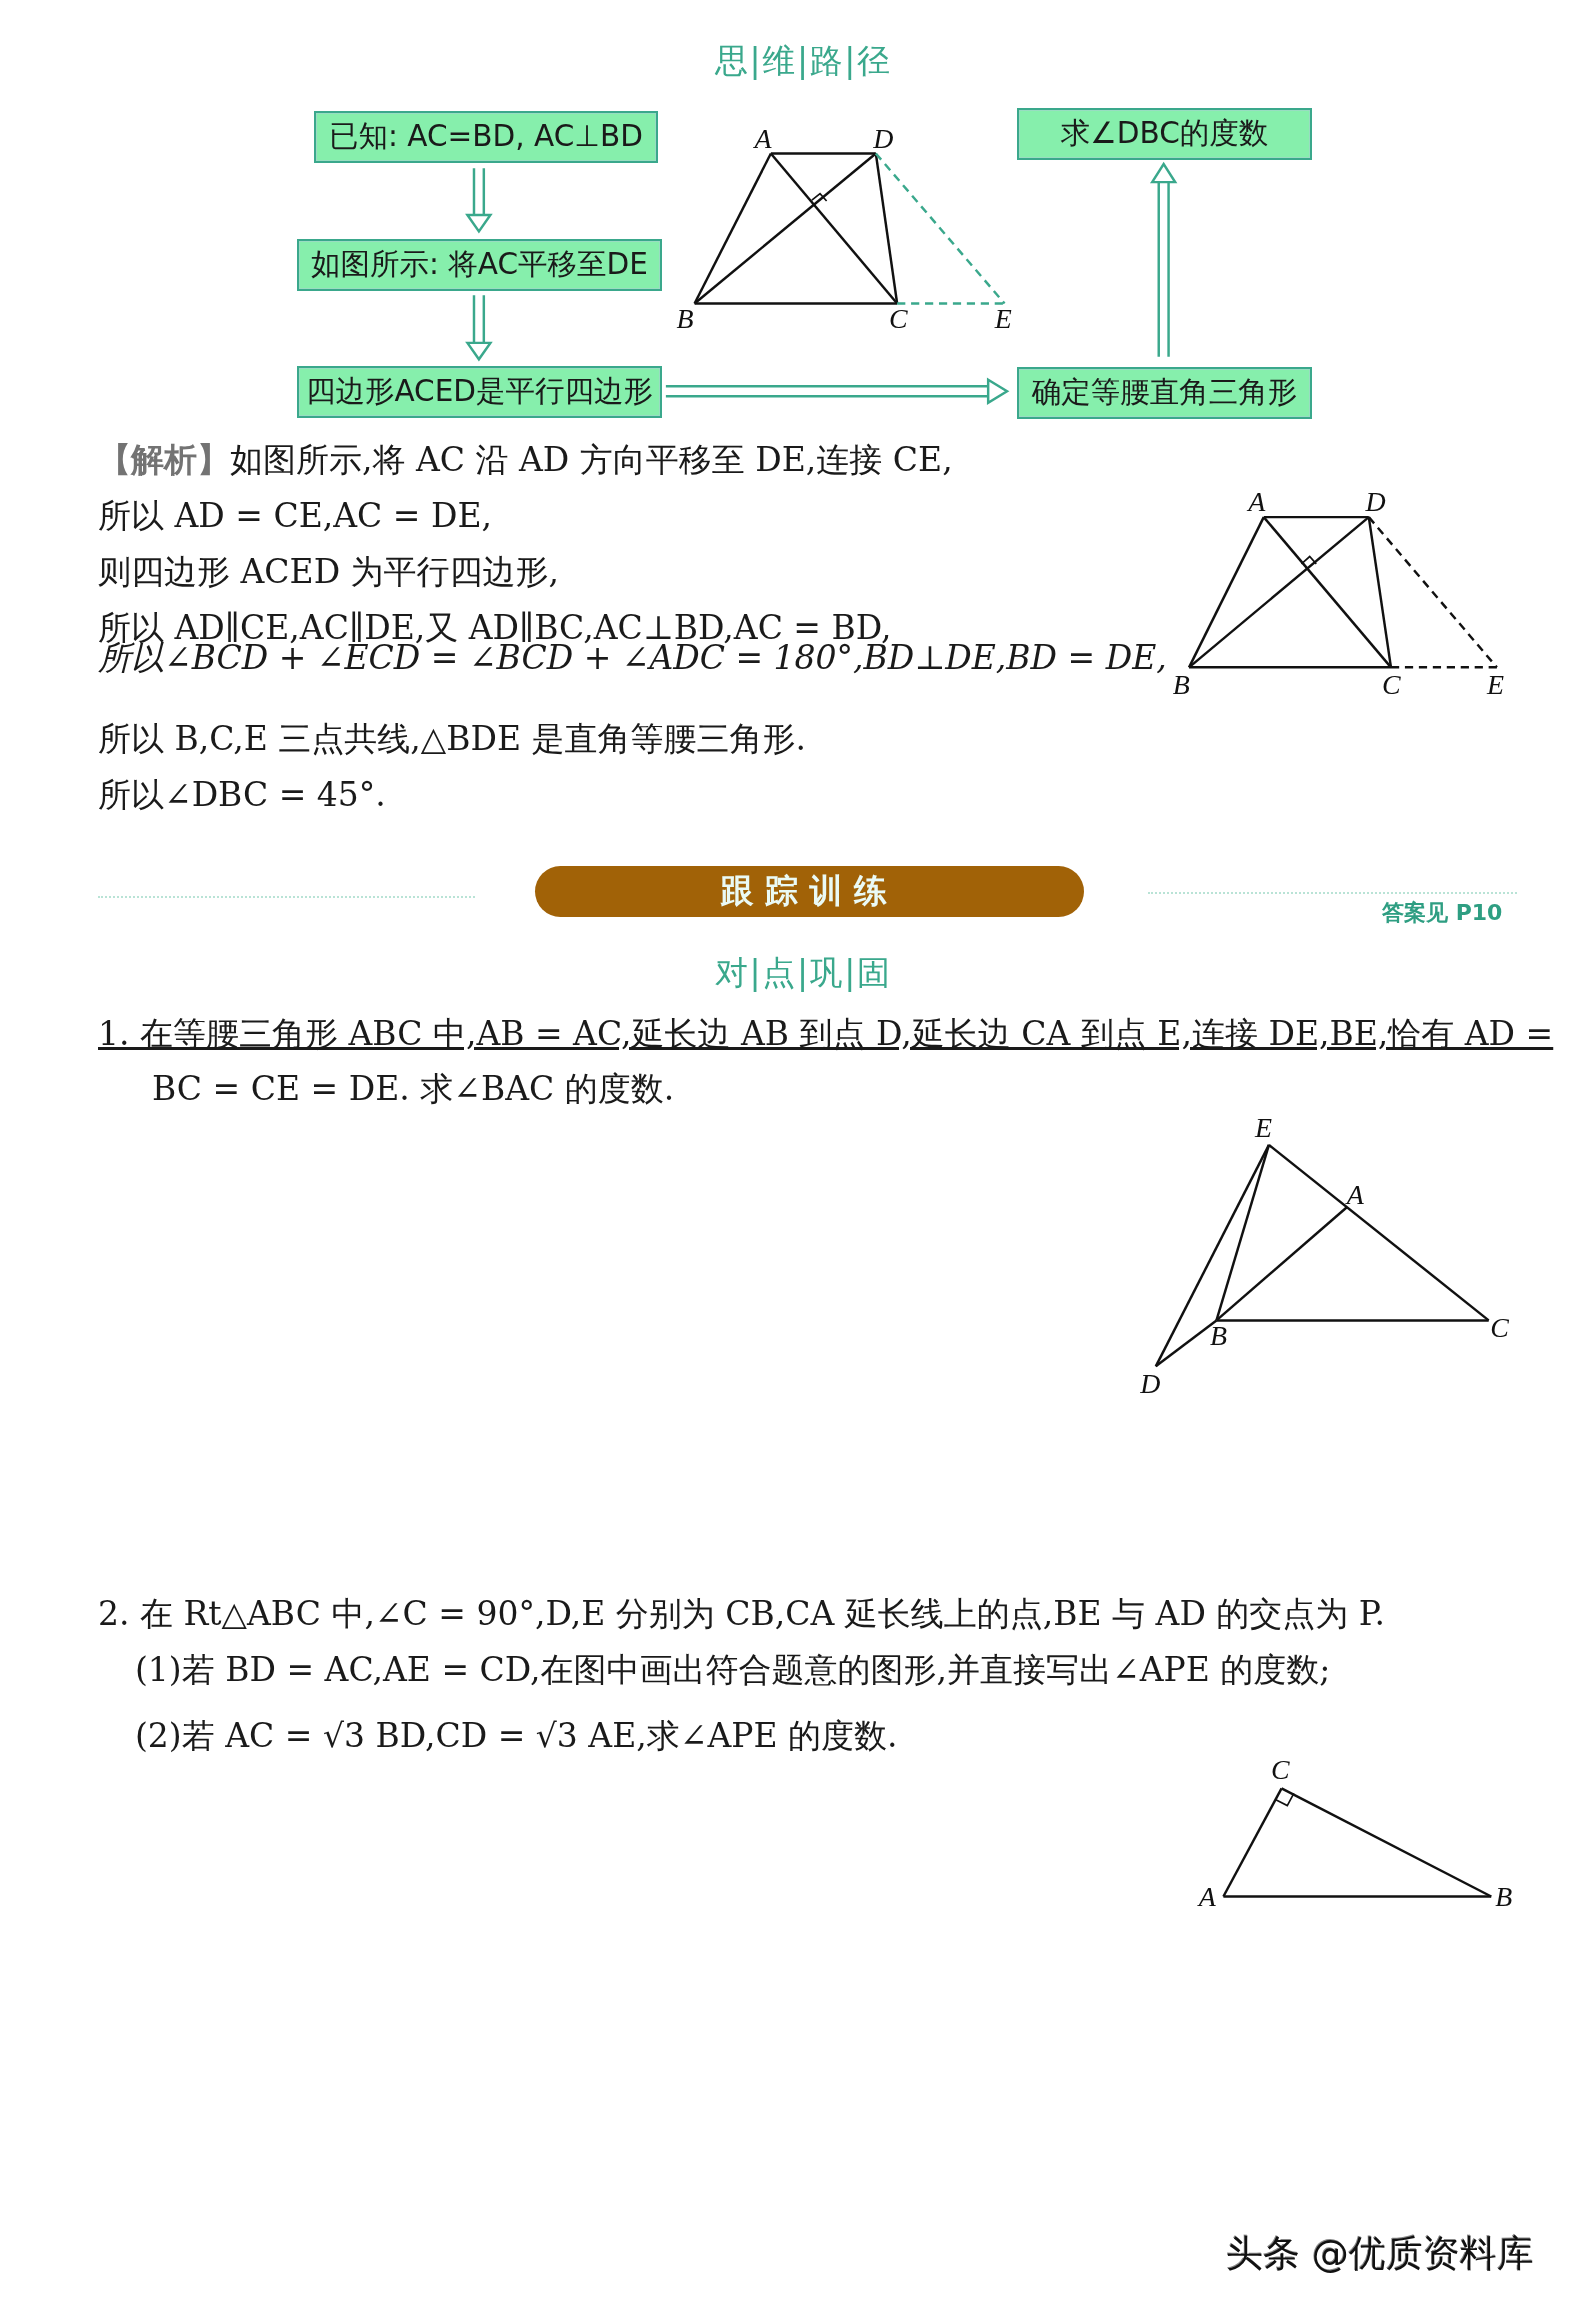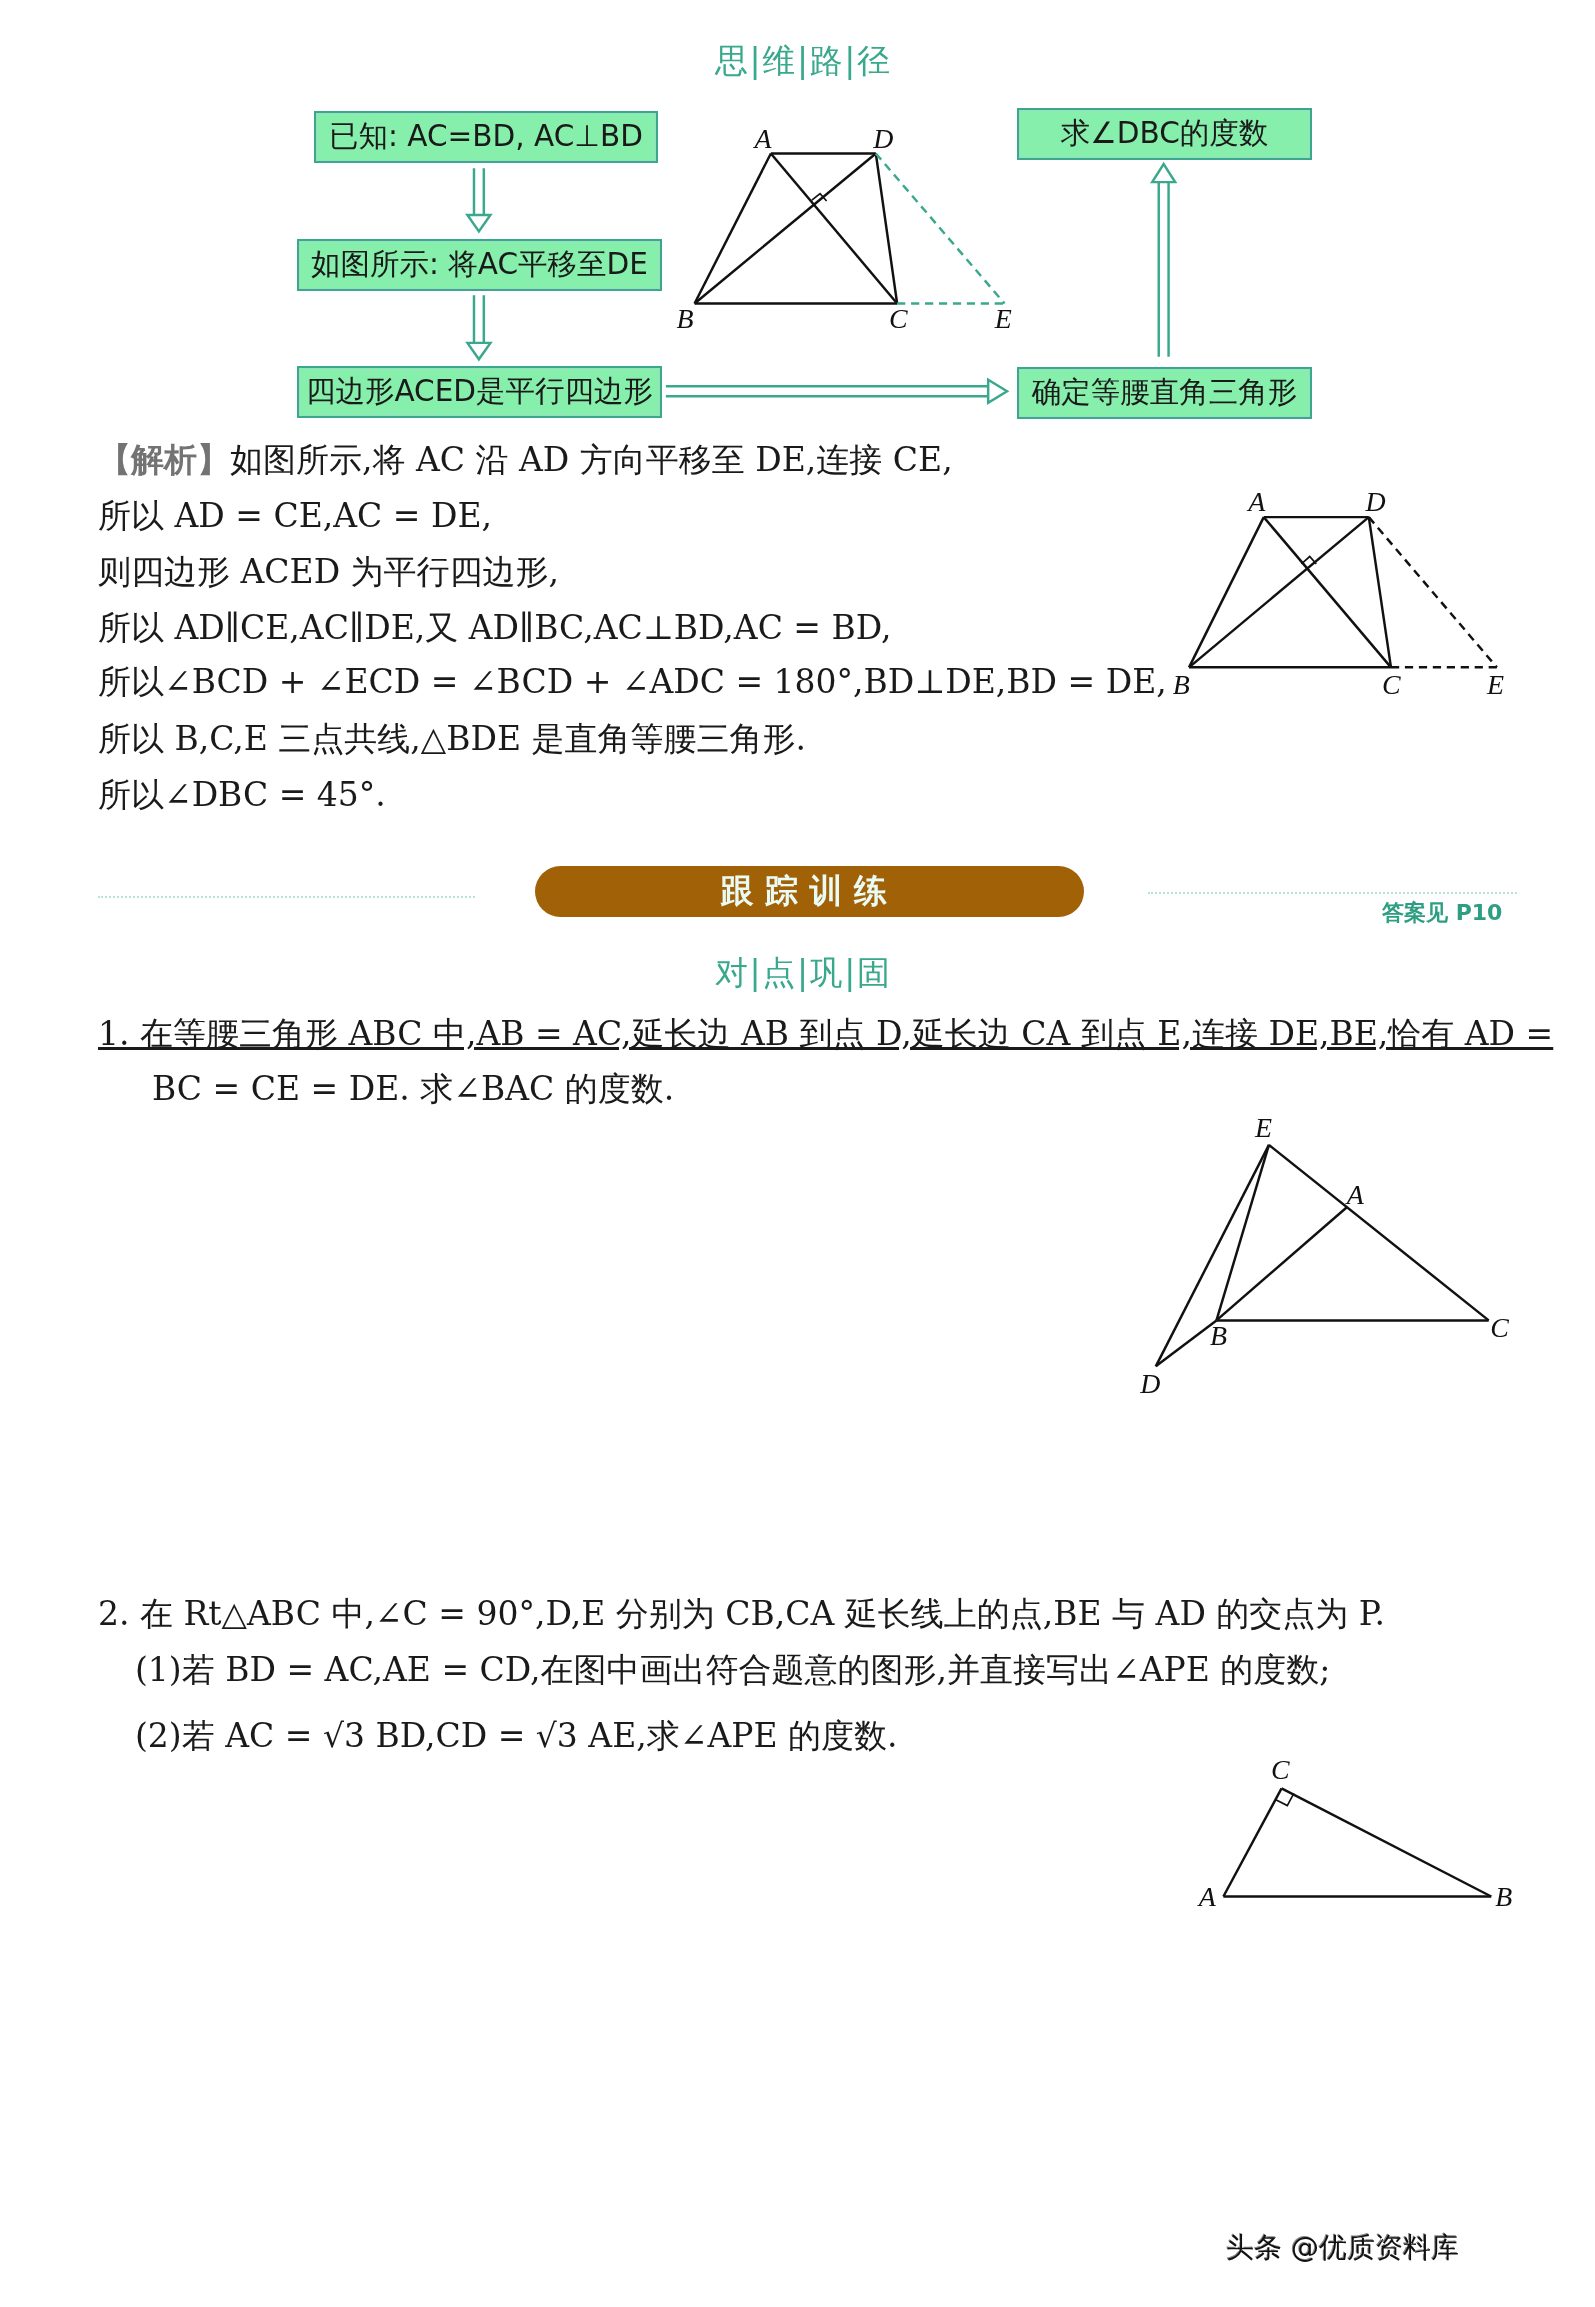--- a/index.html
+++ b/index.html
@@ -7,21 +7,21 @@
   .abs{position:absolute;}
   .sec-title{font-family:"DejaVu Sans","Liberation Sans",sans-serif;font-size:33px;letter-spacing:1.6px;color:#3aa88c;white-space:nowrap;}
   .box{position:absolute;border:2.5px solid #3aa88c;box-shadow:inset 0 0 0 0.8px #9fd8c8;background:#86efac;display:flex;align-items:center;justify-content:center;font-size:29.5px;font-family:"DejaVu Sans","Liberation Sans",sans-serif;white-space:nowrap;}
   .line{position:absolute;left:98px;font-size:33px;line-height:39px;white-space:nowrap;}
   .tag{color:#737373;font-family:"DejaVu Sans","Liberation Sans",sans-serif;font-weight:bold;}
   .banner{position:absolute;left:535px;top:866px;width:549px;height:51px;border-radius:25.4px;background:#a16207;color:#eafaf5;font-family:"DejaVu Sans","Liberation Sans",sans-serif;font-size:33px;font-weight:bold;letter-spacing:11.5px;display:flex;align-items:center;justify-content:center;}
   .dotted{position:absolute;height:0;border-top:2.5px dotted #b9e3d6;}
   .ans{position:absolute;left:1382px;top:898px;font-family:"DejaVu Sans","Liberation Sans",sans-serif;font-size:22px;color:#2e9e82;font-weight:bold;}
   .q{position:absolute;font-size:33px;line-height:39px;white-space:nowrap;}
   svg text{font-family:"Liberation Serif","DejaVu Serif",serif;font-style:italic;font-size:34px;fill:#111;}
-  .wm{position:absolute;left:1226px;top:2229px;font-family:"DejaVu Sans","Liberation Sans",sans-serif;font-size:28px;color:#111;text-shadow:1.6px 1.6px 0 #fff,-0.8px -0.8px 0 #888;}
+  .wm{position:absolute;left:1226px;top:2229px;font-family:"DejaVu Sans","Liberation Sans",sans-serif;font-size:37px;color:#111;text-shadow:1.6px 1.6px 0 #fff,-0.8px -0.8px 0 #888;}
 </style>
 </head>
 <body>
 
 <div class="abs sec-title" style="left:715px;top:39px;">思|维|路|径</div>
 
 <div class="box" style="left:314px;top:111px;width:340px;height:48px;">已知: AC=BD, AC⊥BD</div>
 <div class="box" style="left:297px;top:239px;width:361px;height:48px;">如图所示: 将AC平移至DE</div>
 <div class="box" style="left:297px;top:366px;width:361px;height:48px;">四边形ACED是平行四边形</div>
 <div class="box" style="left:1017px;top:108px;width:291px;height:48px;">求∠DBC的度数</div>
@@ -57,21 +57,21 @@
   <text x="1084" y="400">C</text>
   <text x="1213" y="400">E</text>
 </svg>
 
 <div class="line" style="top:440px;">
   <span class="tag">【解析】</span><span>如图所示,将 AC 沿 AD 方向平移至 DE,连接 CE,</span>
 </div>
 <div class="line" style="top:496px;">所以 AD = CE,AC = DE,</div>
 <div class="line" style="top:552px;">则四边形 ACED 为平行四边形,</div>
 <div class="line" style="top:608px;">所以 AD∥CE,AC∥DE,又 AD∥BC,AC⊥BD,AC = BD,</div>
-<div class="line" style="top:662px;">所以∠BCD + ∠ECD = ∠BCD + ∠ADC = 180°,BD⊥DE,BD = DE,</div>
+<div class="line" style="top:638px;font-style:italic;">所以∠BCD + ∠ECD = ∠BCD + ∠ADC = 180°,BD⊥DE,BD = DE,</div>
 <div class="line" style="top:719px;">所以 B,C,E 三点共线,△BDE 是直角等腰三角形.</div>
 <div class="line" style="top:775px;">所以∠DBC = 45°.</div>
 
 <svg class="abs" style="left:1148px;top:476px;" width="394" height="230" viewBox="0 0 480 280">
   <g stroke="#111" stroke-width="3" fill="none">
     <line x1="141" y1="50" x2="269" y2="50"></line>
     <line x1="141" y1="50" x2="50" y2="233"></line>
     <line x1="269" y1="50" x2="296" y2="233"></line>
     <line x1="50" y1="233" x2="296" y2="233"></line>
     <line x1="141" y1="50" x2="296" y2="233"></line>

